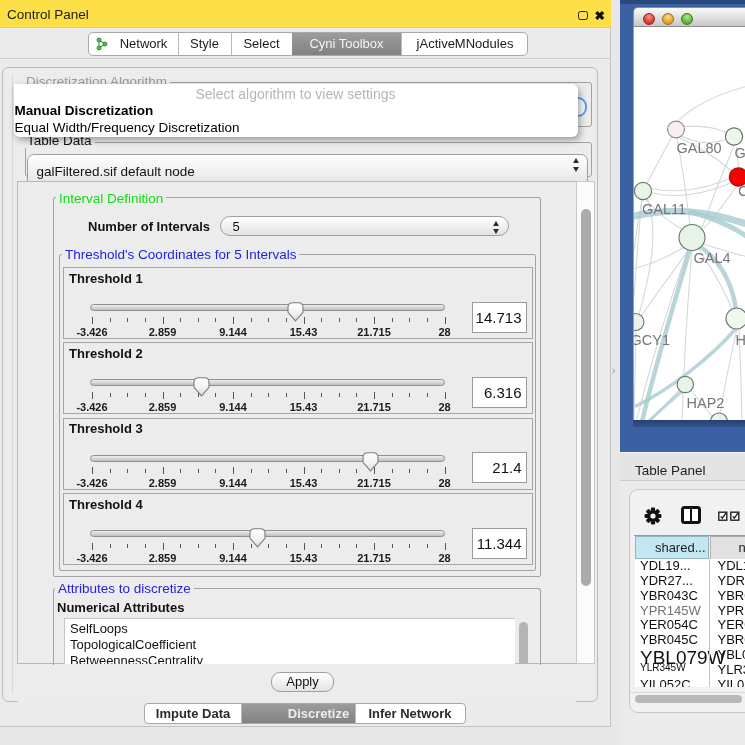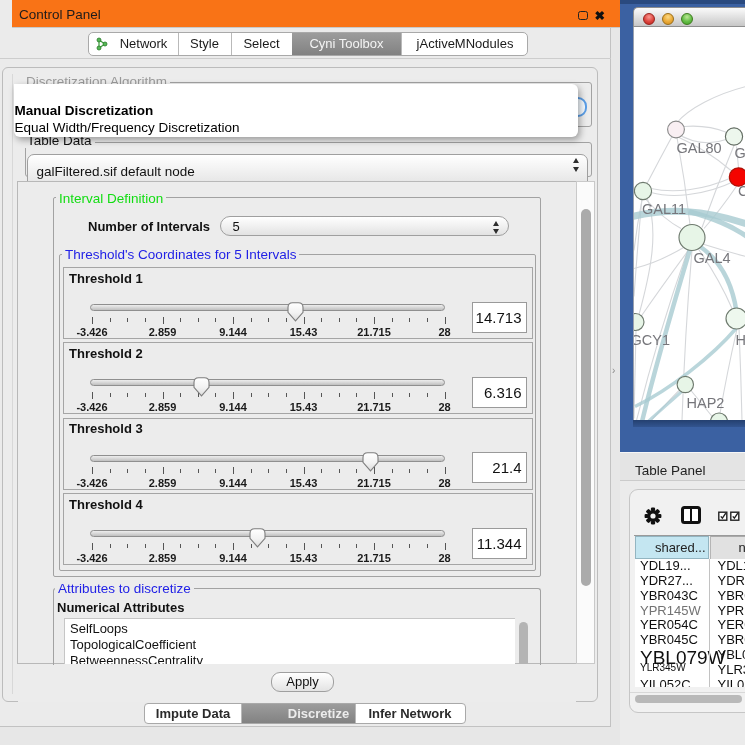--- a/index.html
+++ b/index.html
@@ -4,21 +4,21 @@
 <style>
   * { margin:0; padding:0; box-sizing:border-box; }
   html,body { width:745px; height:745px; overflow:hidden; background:#e7e7e7;
     font-family:"Liberation Sans", sans-serif; }
   .abs { position:absolute; }
   #stage { position:relative; width:745px; height:745px; overflow:hidden; }
 
   
   #cpwin { left:0; top:0; width:611px; height:727px; background:#ebebeb;
     border-right:1px solid #c2c2c2; border-bottom:1px solid #c2c2c2; }
-  #titlebar { left:12px; top:0; width:611px; height:28px; background:#f97316;
+  #titlebar { left:0; top:0; width:611px; height:28px; background:#fde047;
     border-bottom:1px solid #c9c9c9; }
   #titlebar .t { position:absolute; left:7px; top:6.5px; font-size:13.5px; color:#1c1c1c; }
   #floatico { left:578px; top:11px; width:10px; height:9px; border:1.6px solid #222; border-radius:2.5px; }
   #closeico { left:594.5px; top:7.5px; font-size:12.5px; font-weight:bold; color:#111; }
 
   
   #toptabs { left:88px; top:32px; width:440px; height:24px; background:#fff;
     border:1px solid #a9a9a9; border-radius:5px; overflow:hidden; }
   .seg { position:absolute; top:0; height:22px; font-size:13px; color:#1a1a1a;
     text-align:center; line-height:22px; }
@@ -478,17 +478,18 @@
   <div style="position:absolute;left:5.5px;top:117.79999999999998px;font-size:13px;color:#0f0f0f;">YIL052C</div>
   <div style="position:absolute;left:83px;top:117.79999999999998px;font-size:13px;color:#0f0f0f;">YIL0</div>
   <div style="position:absolute;left:74.5px;top:0;width:1px;height:133px;background:#c2c2c2;"></div>
   </div>
   <div style="position:absolute;left:0;top:202px;width:140px;height:12.5px;background:#f1f1f1;border-top:1px solid #d8d8d8;"></div>
   <div style="position:absolute;left:5px;top:204.5px;width:107px;height:8.5px;background:#b9b9b9;border-radius:4.5px;"></div>
   </div>
 
   <div class="abs" style="left:13.5px;top:84px;width:564px;height:52.5px;background:#fff;
       border-radius:0 6px 6px 6px;box-shadow:2px 3px 7px rgba(0,0,0,0.35);z-index:50;">
+    <div style="position:absolute;left:0;top:2px;width:100%;text-align:center;font-size:14px;color:#b3b6b9;">Select algorithm to view settings</div>
     <div style="position:absolute;left:1px;top:19px;font-size:13.5px;font-weight:bold;color:#000;">Manual Discretization</div>
     <div style="position:absolute;left:1px;top:36px;font-size:13.5px;color:#000;">Equal Width/Frequency Discretization</div>
   </div>
 
 </div>
 
 </body></html>

